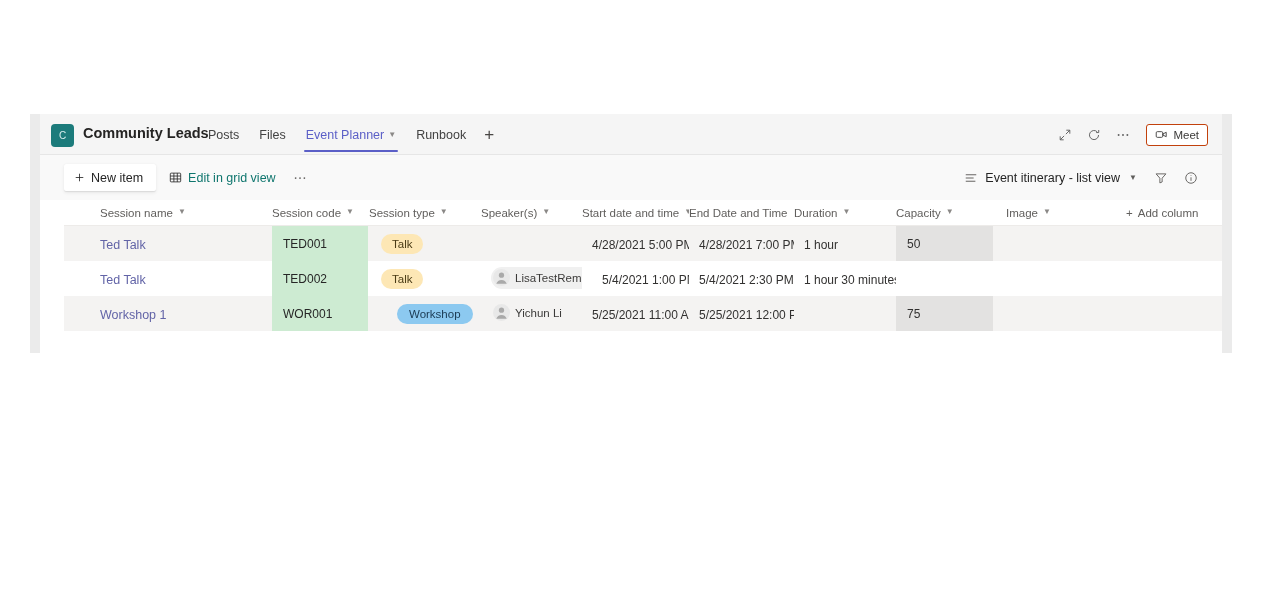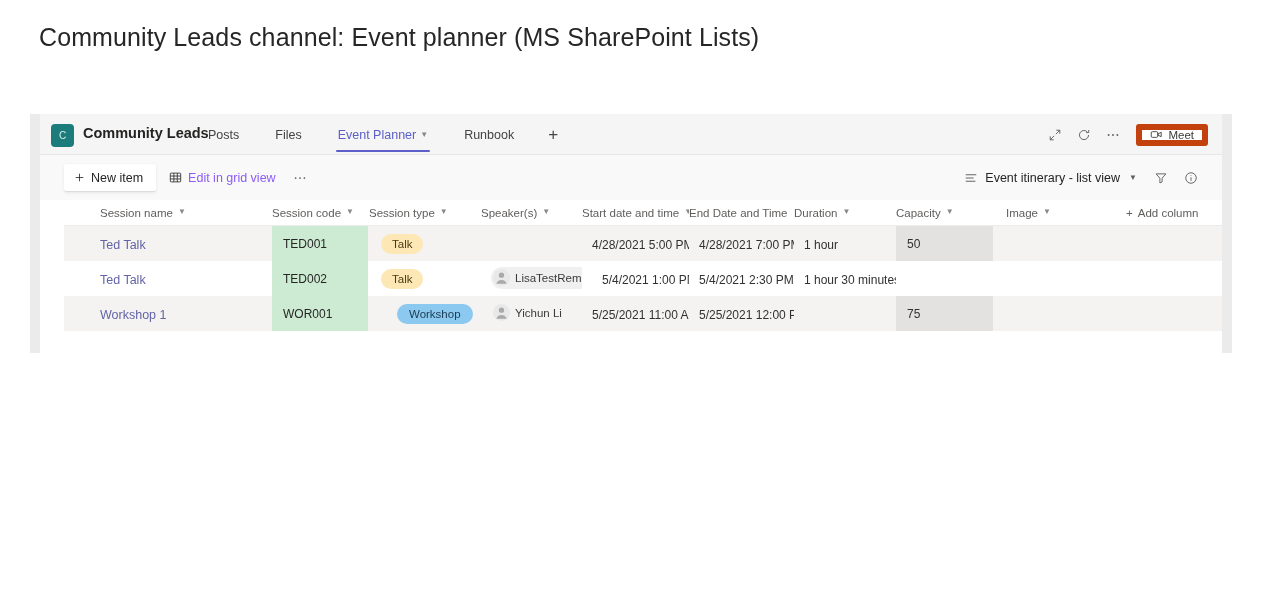--- a/index.html
+++ b/index.html
@@ -65,21 +65,21 @@
     font-size: 10px;
     display: flex; align-items: center; justify-content: center;
   }
   .chan-title {
     position: absolute; left: 43px; top: 11px;
     font-size: 14.5px; font-weight: bold; color: #252423;
     white-space: nowrap;
   }
   .tabs {
     position: absolute; left: 158px; top: 0; height: 41px;
-    display: flex; align-items: center; gap: 16px;
+    display: flex; align-items: center; gap: 0;
   }
   .tab {
     position: relative;
     height: 41px;
     display: flex; align-items: center; gap: 4px;
     padding: 0 10px;
     font-size: 12.5px;
     color: #424242;
     white-space: nowrap;
     cursor: pointer;
@@ -105,21 +105,21 @@
   }
   .hdr-ic {
     width: 18px; height: 18px;
     display: flex; align-items: center; justify-content: center;
     color: #616161; cursor: pointer;
   }
   .meet-btn {
     display: flex; align-items: center; gap: 5px;
     height: 22px; padding: 0 8px;
     background: #ffffff;
-    border: 6px solid #c2410c;
+    border: 1px solid #c2410c;
     border-radius: 3px;
     font-size: 11.5px; color: #3b3a39;
     cursor: pointer;
     margin-left: 3px;
   }
 
   
   .list-body {
     position: absolute; left: 10px; top: 41px;
     width: 1182px; height: 198px;
@@ -137,21 +137,21 @@
     height: 27px; padding: 0 13px 0 10px;
     background: #ffffff;
     border-radius: 2px;
     font-size: 12.5px; color: #242424;
     cursor: pointer;
     box-shadow: 0 0.3px 0.9px rgba(0,0,0,.07), 0 1.6px 3.6px rgba(0,0,0,.07);
   }
   .cmd-item {
     display: flex; align-items: center; gap: 6px;
     height: 27px; padding: 0 9px;
-    font-size: 12.5px; color: #8b5cf6;
+    font-size: 12.5px; color: #0f766e;
     cursor: pointer;
   }
   .cmd-ellipsis {
     display:flex; align-items:center; justify-content:center;
     width: 22px; height: 27px; color: #605e5c; font-size: 13px; cursor: pointer;
     letter-spacing: 1px;
   }
   .cmd-right {
     position: absolute; right: 17px;
     display: flex; align-items: center; gap: 2px;
@@ -253,21 +253,20 @@
     font-size: 12px; color: #323130;
     padding-left: 11px;
   }
   .row-plain .capbar { background: #f1f0ef; }
   svg { display: block; }
 </style>
 </head>
 <body>
 
 <div class="slide-head">
-  <div class="slide-title">Community Leads channel: Event planner (MS SharePoint Lists)</div>
 </div>
 
 <div class="teams-window">
 
   <div class="rail"></div>
   <div class="rail-right"></div>
 
   <div class="chan-header">
     <div class="team-avatar">C</div>
     <div class="chan-title">Community Leads</div>

